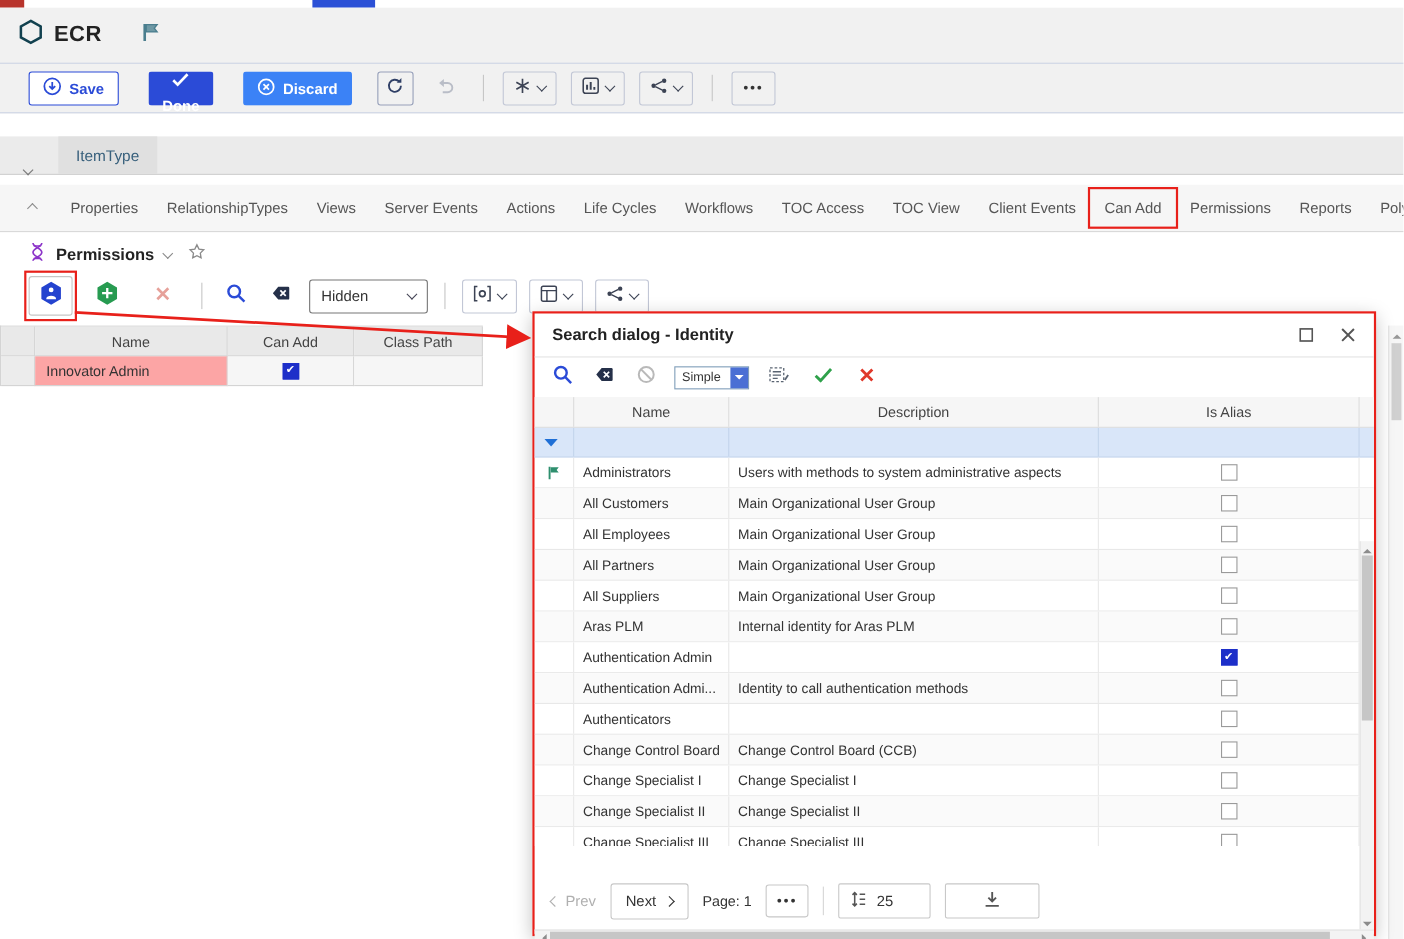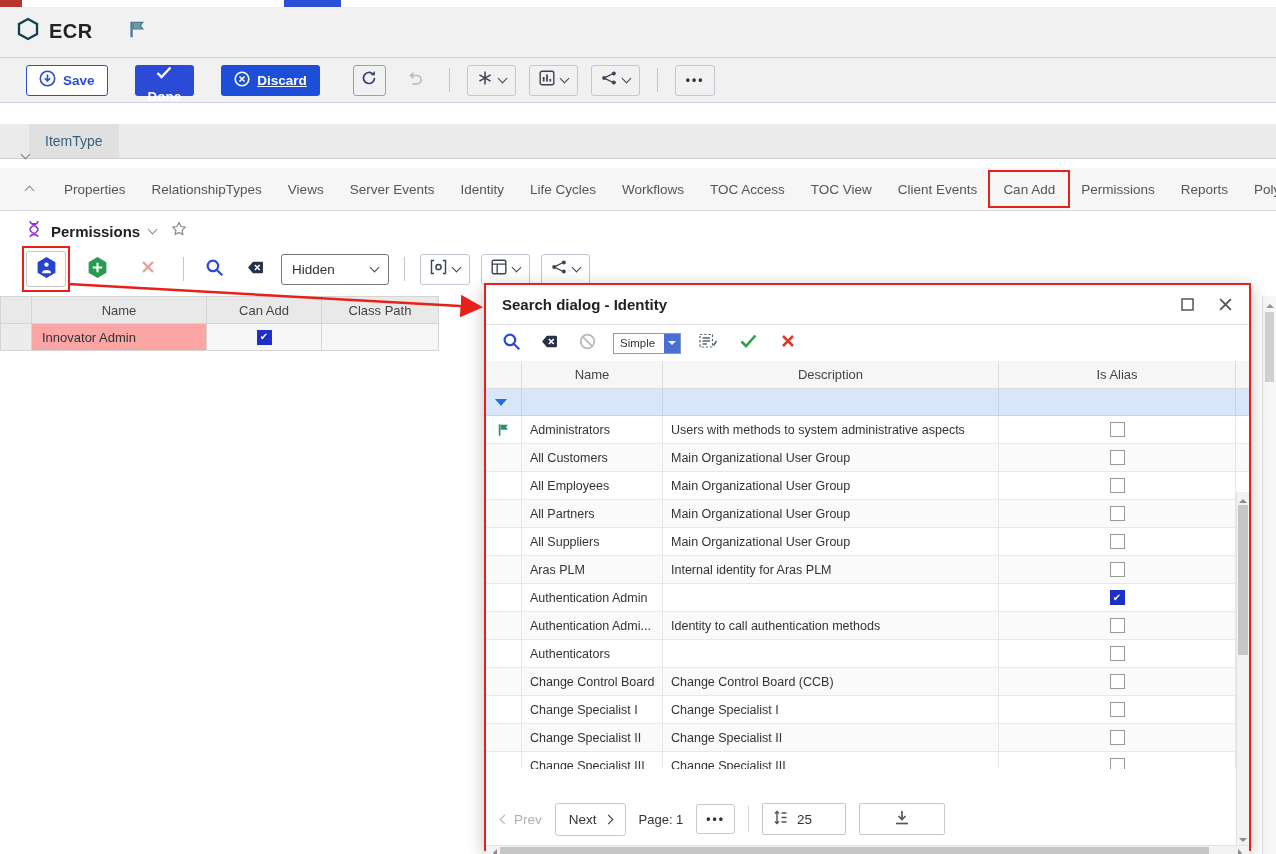--- a/index.html
+++ b/index.html
@@ -17,40 +17,40 @@
   .app-title { font-size:20px; font-weight:bold; color:#222; letter-spacing:0.5px; }
 
   
   .main-toolbar { position:absolute; left:0; top:57px; width:100%; height:46px; background:#f1f1f1;
     border-top:1px solid #ccd4e4; border-bottom:1px solid #ccd4e4;
     display:flex; align-items:center; padding:0 26px; gap:13px; }
   .btn { display:inline-flex; align-items:center; gap:7px; height:31px; padding:0 12px; border-radius:3px;
     font-size:13.5px; font-weight:bold; border:1px solid transparent; cursor:pointer; font-family:inherit; }
   .btn-save { background:#fff; border-color:#2b4bd7; color:#2b4bd7; }
   .btn-done { background:#2b4bd7; color:#fff;flex-direction:column; }
-  .btn-discard { background:#1d4ed8; color:#fff; margin-right:20px;text-decoration:underline; }
+  .btn-discard { background:#3b82f6; color:#fff; margin-right:10px; }
   .icon-btn { width:33px; height:31px; display:inline-flex; align-items:center; justify-content:center;
     border-radius:3px; border:1px solid #97a0ba; color:#2f3f66; background:transparent; cursor:pointer; }
   .icon-btn.plain { border-color:transparent; color:#b9bdc7; }
   .dd-btn { display:inline-flex; align-items:center; gap:6px; height:31px; padding:0 9px;
     border:1px solid #c2c7d6; border-radius:3px; color:#3c4354; background:transparent; cursor:pointer; }
   .more-btn { display:inline-flex; align-items:center; justify-content:center; height:31px; padding:0 10px;
     border:1px solid #c2c7d6; border-radius:3px; color:#333; font-weight:bold; letter-spacing:2px; font-size:12px; cursor:pointer; background:transparent;}
   .sep { width:1px; height:24px; background:#c6c6c6; margin:0 4px; }
 
   
   .cv { display:inline-block; width:7px; height:7px; border-right:1.6px solid currentColor; border-bottom:1.6px solid currentColor; }
   .cv.down  { transform:rotate(45deg);  margin-top:-3px; }
   .cv.up    { transform:rotate(-135deg); margin-top:3px; }
   .cv.left  { transform:rotate(135deg); }
   .cv.right { transform:rotate(-45deg); }
 
   
   .itemtype-strip { position:absolute; left:0; top:124px; width:100%; height:35px; background:#ebebeb;
-    border-bottom:1px solid #cfcfcf; display:flex; align-items:flex-end; padding-left:22px; gap:0; color:#7a7a7a; }
+    border-bottom:1px solid #cfcfcf; display:flex; align-items:flex-end; padding-left:22px; gap:24px; color:#7a7a7a; }
   .itemtype-label { height:100%; display:flex; align-items:center; padding:0 16px; background:#e0e0e0;
     color:#38607c; font-size:14px; }
 
   
   .tab-bar { position:absolute; left:0; top:168px; width:100%; height:43px; background:#f6f6f6;
     border-bottom:1px solid #d9d9d9; display:flex; align-items:center; }
   .tab-collapse { margin:0 18px 0 26px; color:#8a8a8a; }
   .tabs { display:flex; align-items:center; height:100%; overflow:hidden; }
   .tab { padding:0 13px; font-size:13.5px; color:#555; height:100%; display:flex; align-items:center;
     white-space:nowrap; position:relative; cursor:pointer; }
@@ -242,21 +242,21 @@
     <span class="itemtype-label">ItemType</span>
   </div>
 
   <div class="tab-bar">
     <span class="tab-collapse"><span class="cv up"></span></span>
     <div class="tabs">
         <div class="tab">Properties</div>
         <div class="tab">RelationshipTypes</div>
         <div class="tab">Views</div>
         <div class="tab">Server Events</div>
-        <div class="tab">Identity</div>
+        <div class="tab">Actions</div>
         <div class="tab">Life Cycles</div>
         <div class="tab">Workflows</div>
         <div class="tab">TOC Access</div>
         <div class="tab">TOC View</div>
         <div class="tab">Client Events</div>
         <div class="tab annotated">Can Add</div>
         <div class="tab">Permissions</div>
         <div class="tab">Reports</div>
         <div class="tab">Poly</div>
       </div>

